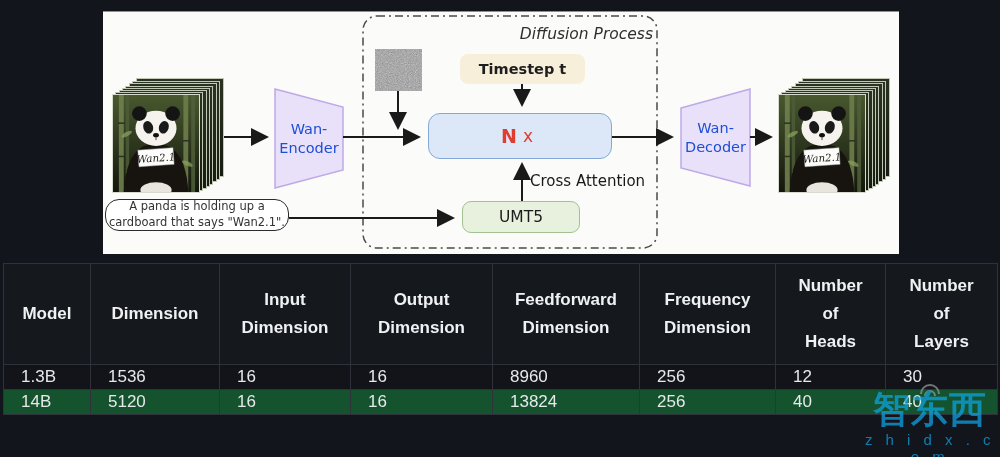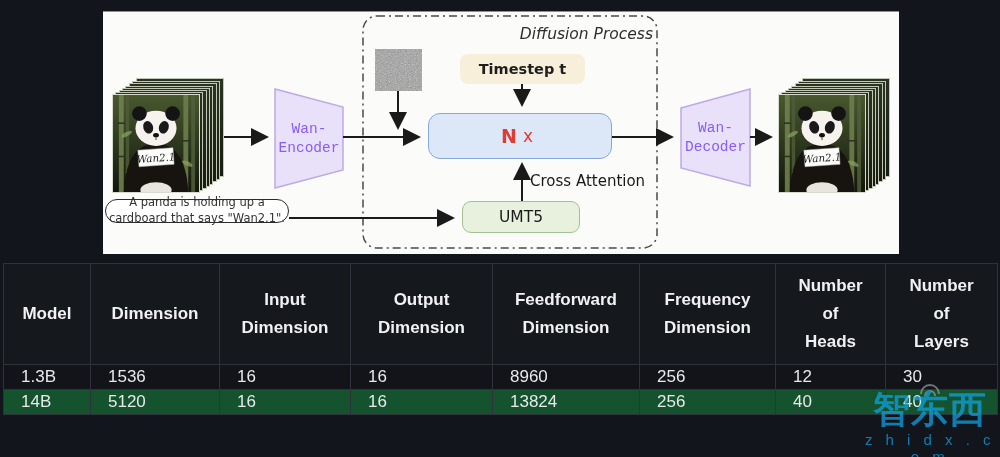--- a/index.html
+++ b/index.html
@@ -14,34 +14,34 @@
     background:#fbfbfa;border-top:1px solid #8d9095;
     font-family:"DejaVu Sans", sans-serif;
   }
   .layer{position:absolute;left:0;top:0;pointer-events:none;}
   .abs{position:absolute;box-sizing:border-box;}
   .center{display:flex;align-items:center;justify-content:center;text-align:center;}
   .prelines{white-space:pre-line;}
 
   .diff-label{left:300px;top:13px;width:250px;text-align:right;
     font-style:italic;font-size:15.5px;color:#2e2e2e;}
-  .enc-label,.dec-label{font-size:14.5px;line-height:1.3;color:#8b5cf6;font-weight:500;font-family:Liberation Mono, monospace;}
+  .enc-label,.dec-label{font-size:14.5px;line-height:1.3;color:#1d4ed8;font-weight:500;}
   .enc-label{left:172px;top:77px;width:68px;height:99px;}
   .dec-label{left:578px;top:77px;width:69px;height:97px;}
 
   .timestep{left:357px;top:42px;width:125px;height:30px;background:#f8efdb;
     border-radius:8px;font-size:14.5px;font-weight:600;color:#1e1e1e;}
   .dit{left:325px;top:101px;width:184px;height:46px;background:#dce8f8;
     border:1.5px solid #84a9d8;border-radius:12px;font-size:19px;color:#16181c;font-weight:500;}
   .dit .n{color:#e23b30;font-weight:700;}
   .dit .x{color:#e23b30;font-size:17px;margin:0 6px;}
   .umt5{left:359px;top:189px;width:118px;height:32px;background:#e7f1de;
     border:1.3px solid #a2c293;border-radius:9px;font-size:15.5px;font-weight:400;color:#1b1b1b;}
   .crossattn{left:427px;top:160px;font-size:15px;font-weight:500;color:#191919;}
-  .bubble{left:2px;top:187px;width:184px;height:24px;background:#ffffff;
+  .bubble{left:2px;top:187px;width:184px;height:32px;background:#ffffff;
     border:1.5px solid #2b2b2b;border-radius:14px;font-size:11.5px;line-height:1.35;color:#333;}
   .noise{left:272px;top:37px;width:47px;height:42px;}
 
   
   .stack{position:absolute;width:115px;height:119px;}
   .stack-left{left:9px;top:64px;}
   .stack-right{left:675px;top:64px;}
   .frame{position:absolute;width:88px;height:99px;border:1px solid #c2c8b6;
     background:linear-gradient(#2a3321,#161c10);box-sizing:border-box;}
   .panda-front{position:absolute;left:0;top:18px;width:88px;height:99px;

